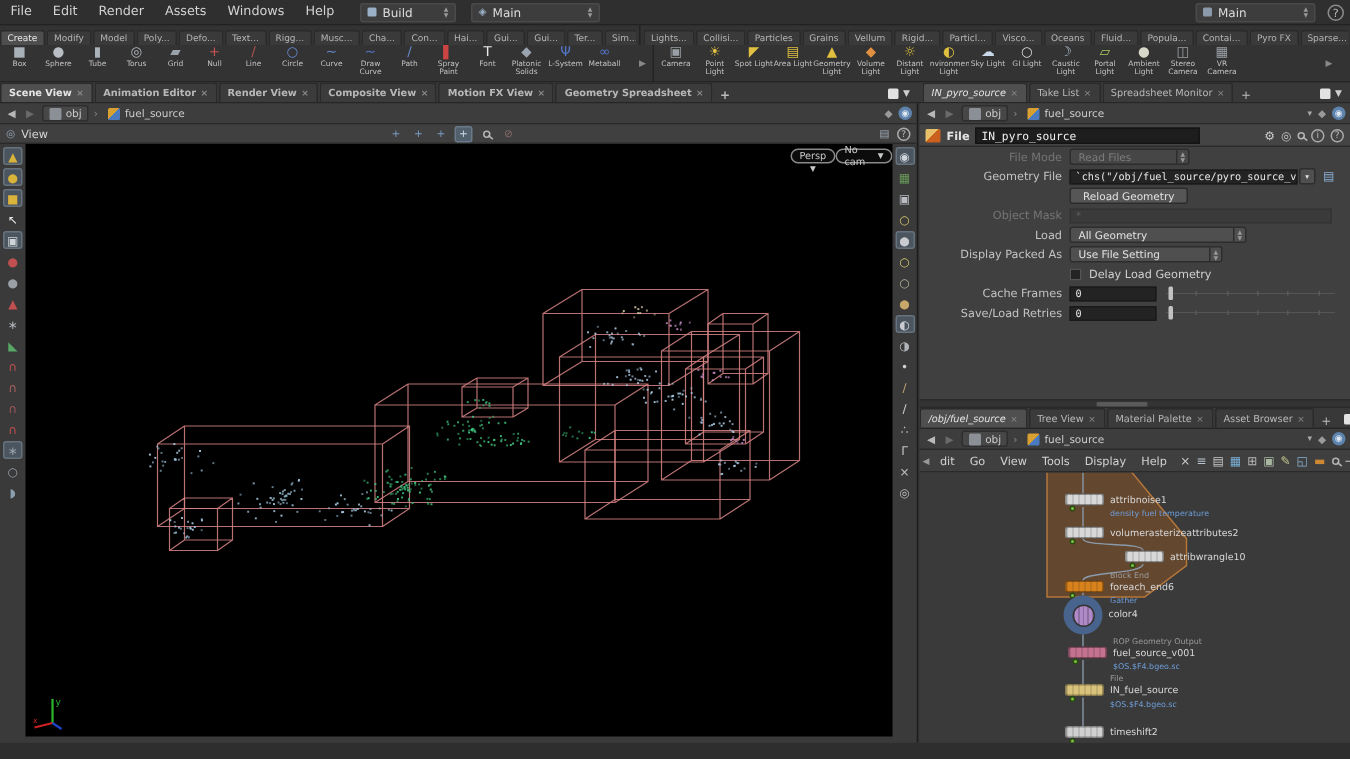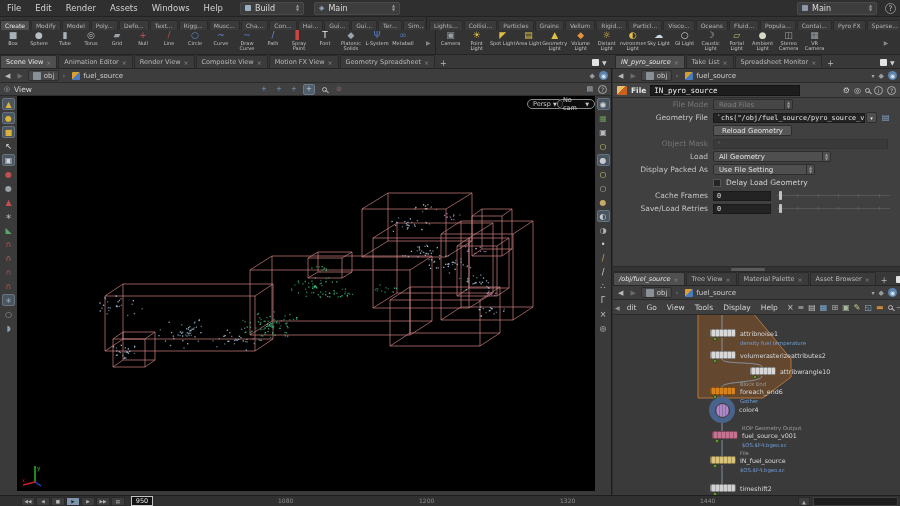--- a/index.html
+++ b/index.html
@@ -347,21 +347,21 @@
         </div>
         <div class="tool">
           <div class="tool-ic" style="color: rgb(154, 160, 166);">▦</div>
           <div class="tool-lb">VR Camera</div>
         </div>
       </div>
     <div class="arrow-more">▶</div>
   </div>
 
   <div id="panetabs" class="abs ptabrow">
-    <div id="pane-tabs-left" style="display:flex;align-items:flex-end;">
+    <div id="pane-tabs-left" style="display:flex;align-items:flex-end;font-weight:bold;">
         <div class="ptab active">
           <div class="ptab-label">Scene View</div>
           <div class="ptab-close">×</div>
         </div>
         <div class="ptab">
           <div class="ptab-label">Animation Editor</div>
           <div class="ptab-close">×</div>
         </div>
         <div class="ptab">
           <div class="ptab-label">Render View</div>
@@ -920,21 +920,21 @@
             <rect x="398.2" y="110.7" width="1.3" height="1.3" fill="#cbbd9d" opacity="0.95"></rect>
             <rect x="405.9" y="108.2" width="1.3" height="1.3" fill="#cbbd9d" opacity="0.99"></rect>
             <rect x="407.8" y="112.1" width="1.3" height="1.3" fill="#cbbd9d" opacity="0.95"></rect>
             <rect x="418.8" y="113.0" width="1.3" height="1.3" fill="#cbbd9d" opacity="0.51"></rect>
             <rect x="409.2" y="112.1" width="1.3" height="1.3" fill="#cbbd9d" opacity="0.88"></rect>
             <rect x="410.3" y="108.1" width="1.3" height="1.3" fill="#cbbd9d" opacity="0.79"></rect>
             <rect x="407.9" y="109.4" width="1.3" height="1.3" fill="#cbbd9d" opacity="0.93"></rect>
             <rect x="405.1" y="114.9" width="1.3" height="1.3" fill="#cbbd9d" opacity="0.51"></rect>
             <rect x="413.6" y="110.4" width="1.3" height="1.3" fill="#cbbd9d" opacity="0.75"></rect>
           </svg>
-        <div class="vp-pill" style="left:510px;">
+        <div class="vp-pill" style="left:510px;flex-direction:column;">
           <span>Persp</span>
           <span style="font-size:5px;">▼</span>
         </div>
         <div class="vp-pill" style="left:540px;">
           <span>No cam</span>
           <span style="font-size:5px;">▼</span>
         </div>
         <svg width="30" height="26" style="position:absolute;left:4px;top:366px;">
           <line x1="14" y1="20" x2="14" y2="4" stroke="#2bb52b" stroke-width="1.5"></line>
           <line x1="14" y1="20" x2="2" y2="23" stroke="#cc2222" stroke-width="1.5"></line>
@@ -1196,34 +1196,14 @@
           <div class="gname" style="left: 127px; top: 142px;">IN_fuel_source</div>
           <div class="gcomment" style="left: 127px; top: 152px;">$OS.$F4.bgeo.sc</div>
           <div class="gnode" style="left: 97px; top: 169px; background-color: rgb(208, 208, 208);">
             <div class="badge"></div>
           </div>
           <div class="gname" style="left: 127px; top: 170px;">timeshift2</div>
         </div>
     </div>
   </div>
 
-  <div id="playbar" class="abs">
-    <div id="transport">
-        <div class="tbtn" style="left: 21px;">◀◀</div>
-        <div class="tbtn" style="left: 36px;">◀</div>
-        <div class="tbtn" style="left: 51px;">■</div>
-        <div class="tbtn hl" style="left: 66px;">▶</div>
-        <div class="tbtn" style="left: 81px;">▶</div>
-        <div class="tbtn" style="left: 96px;">▶▶</div>
-        <div class="tbtn" style="left: 111px;">▤</div>
-      </div>
-    <div id="playhead">950</div>
-    <div id="ticks">
-        <div class="tick-label" style="left: 278px;">1080</div>
-        <div class="tick-label" style="left: 419px;">1200</div>
-        <div class="tick-label" style="left: 560px;">1320</div>
-        <div class="tick-label" style="left: 700px;">1440</div>
-      </div>
-    <div id="netfooter-btn">▲</div>
-    <div id="netfooter-field"></div>
-  </div>
 
 </div>
 
 </body></html>

